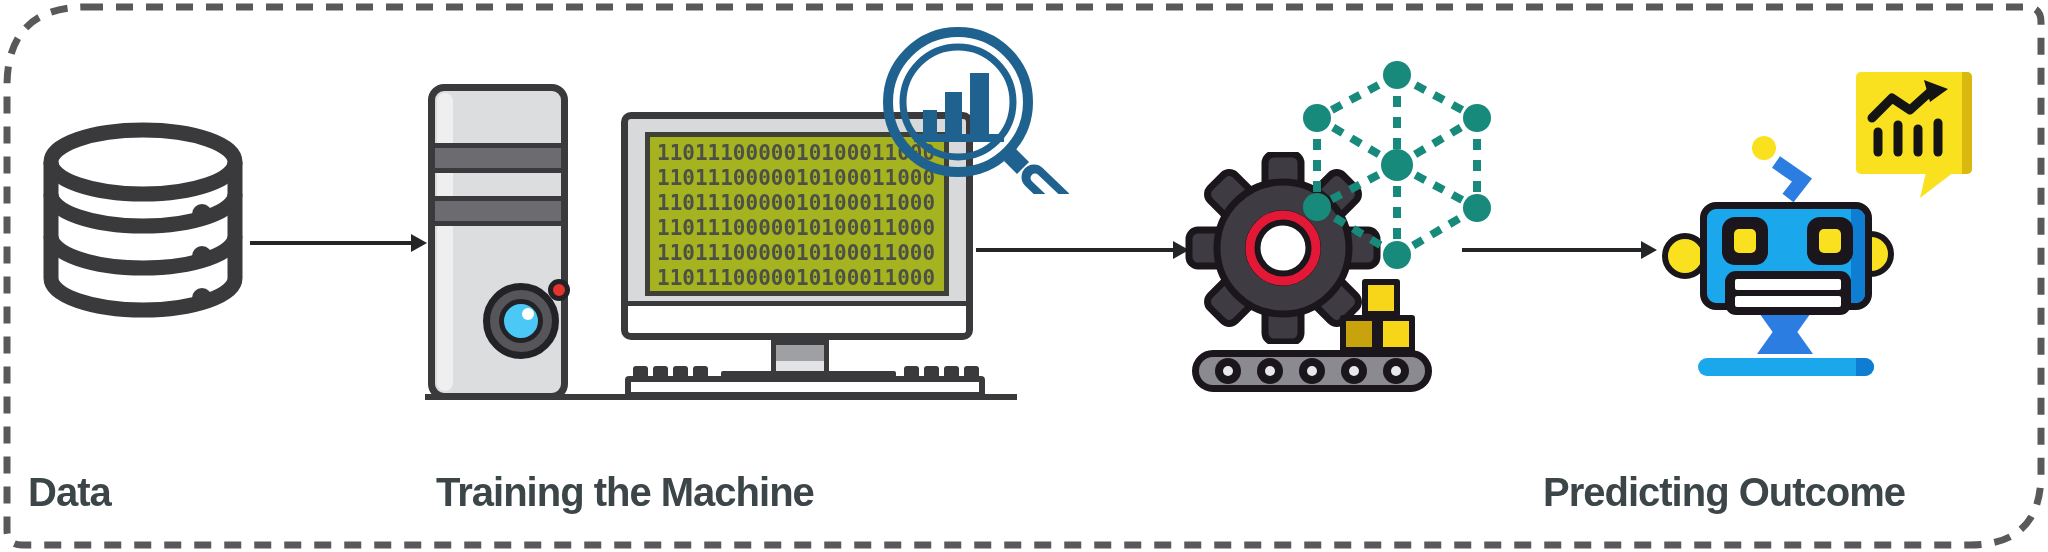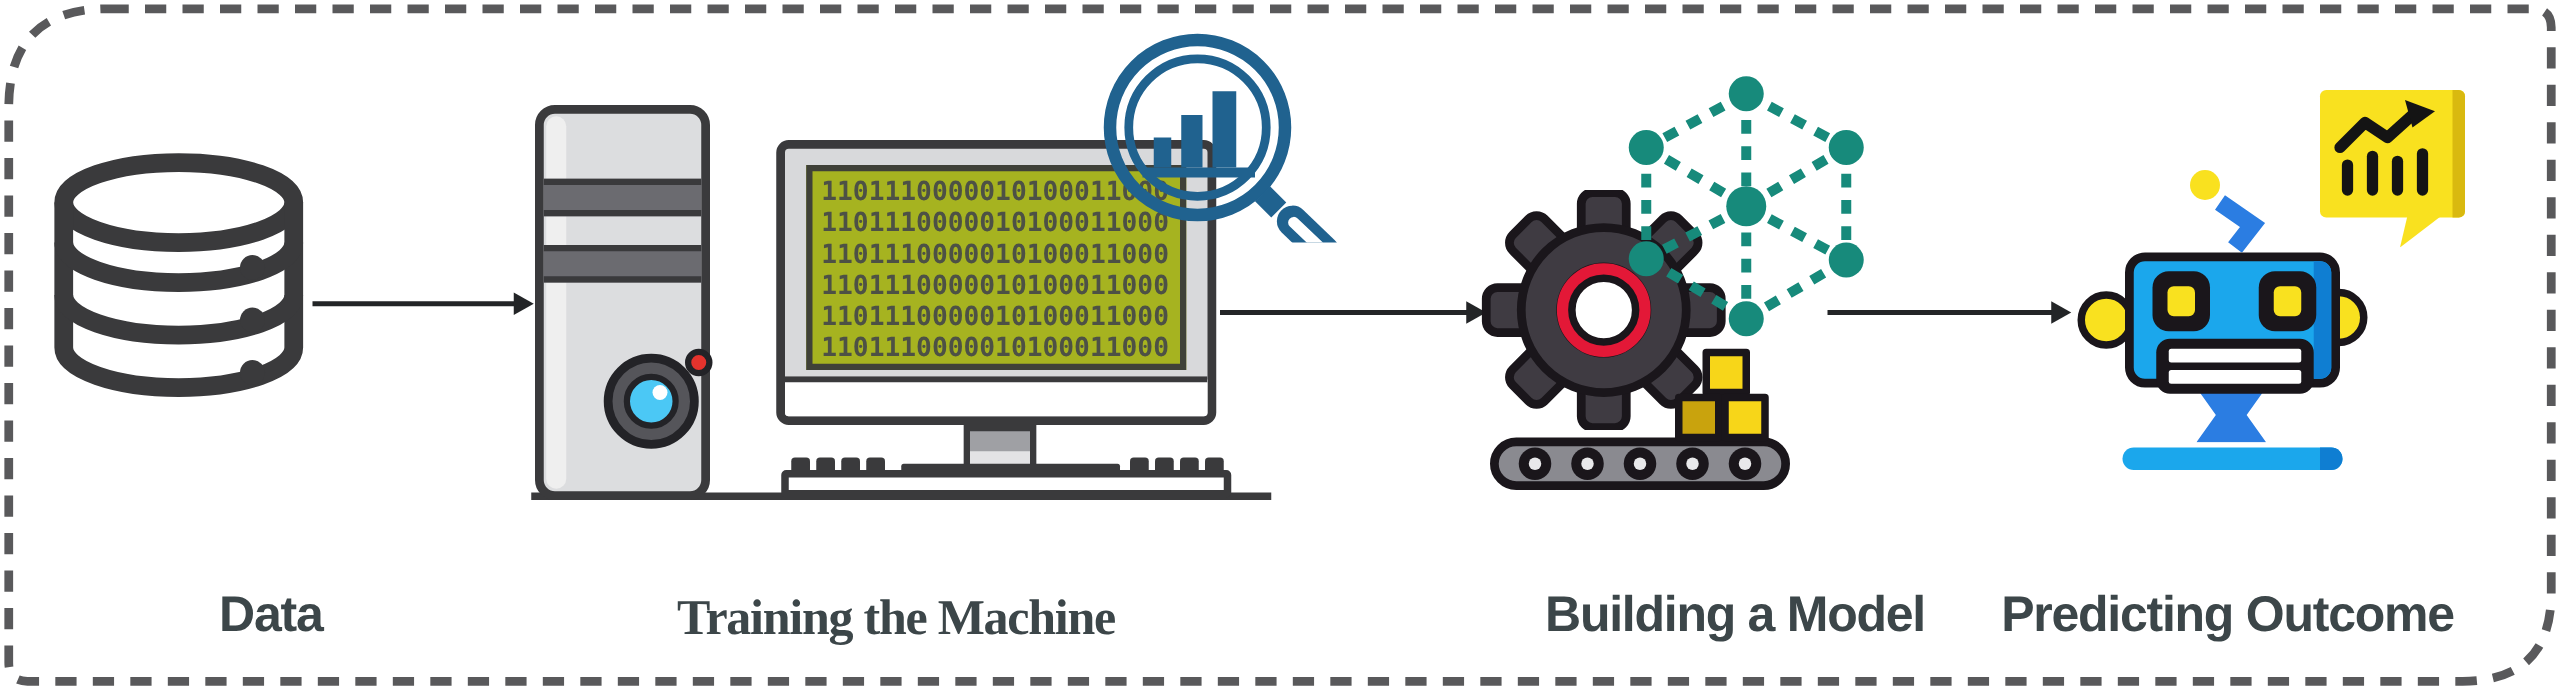--- a/index.html
+++ b/index.html
@@ -15,23 +15,23 @@
   
   .arrow { position:absolute; height:4px; background:#232527; z-index:1; }
   .arrow::after { content:""; position:absolute; right:-15px; top:50%; transform:translateY(-50%);
     border-left:16px solid #232527; border-top:9px solid transparent; border-bottom:9px solid transparent; }
 
   
   .ground { position:absolute; left:425px; top:394px; width:592px; height:6px; background:#3a3a3c; z-index:1; }
 
   
   .stage-label { position:absolute; top:470px; font-size:40px; font-weight:bold; letter-spacing:-1px;
-    color:#3c4649; text-align:right; z-index:2; }
+    color:#3c4649; text-align:left; z-index:2; }
   .lbl-data { left:28px; width:230px; }
-  .lbl-training { left:452px; width:440px;font-family:Liberation Serif, serif; }
+  .lbl-training { left:436px; width:440px; }
   .lbl-building { left:1130px; width:410px; }
   .lbl-predicting { left:1543px; width:420px; }
 
   
   .tower { left:428px; top:84px; width:140px; height:316px; background:#dcdddf; border:7px solid #3a3a3c;
     border-radius:16px; z-index:2; }
   .tower-highlight { position:absolute; left:2px; top:2px; bottom:2px; width:16px; background:#efefef; border-radius:10px; }
   .tower-stripe { position:absolute; left:0; right:0; height:30px; background:#6b6b70;
     border-top:5px solid #3a3a3c; border-bottom:5px solid #3a3a3c; }
   .stripe1 { top:52px; } .stripe2 { top:105px; }
@@ -291,16 +291,15 @@
         <line x1="32" y1="45" x2="32" y2="72"></line>
         <line x1="52" y1="49" x2="52" y2="72"></line>
         <line x1="72" y1="43" x2="72" y2="72"></line>
       </g>
     </svg>
   </div>
   <div class="abs bubble-tail"></div>
 
   <div class="stage-label lbl-data">Data</div>
   <div class="stage-label lbl-training">Training the Machine</div>
-  <div class="stage-label lbl-building">Building a Model</div>
   <div class="stage-label lbl-predicting">Predicting Outcome</div>
 
 </div>
 
 </body></html>

